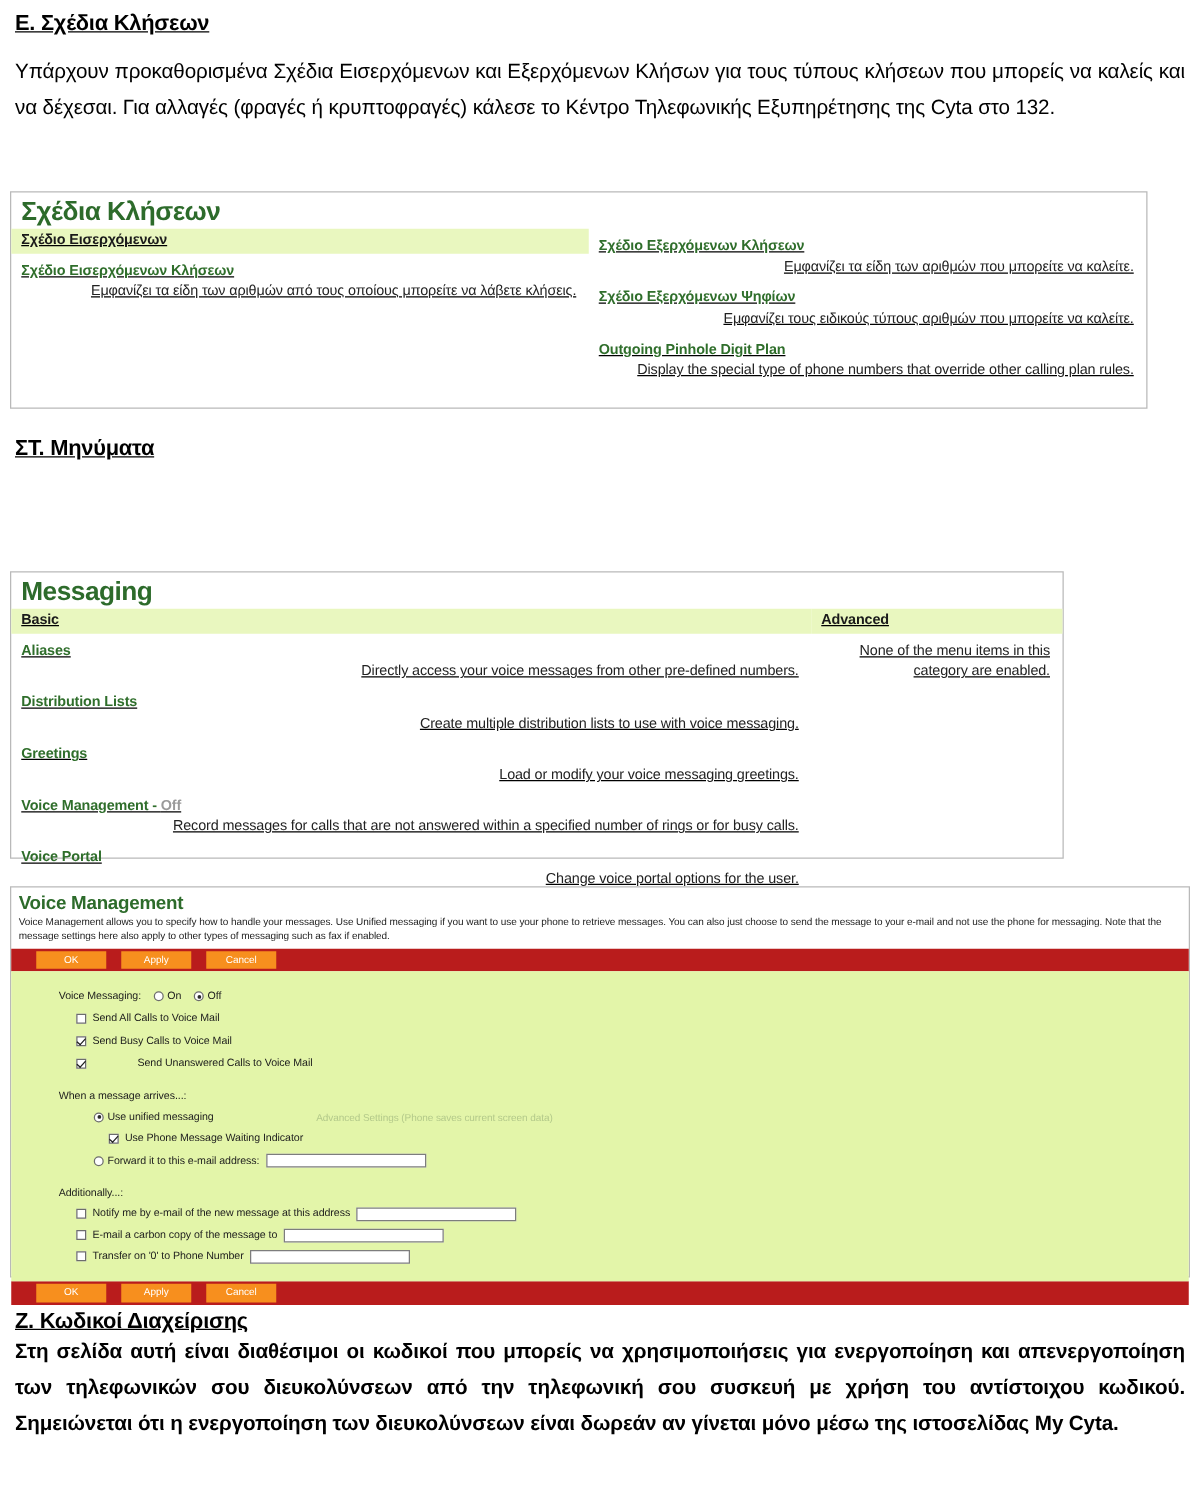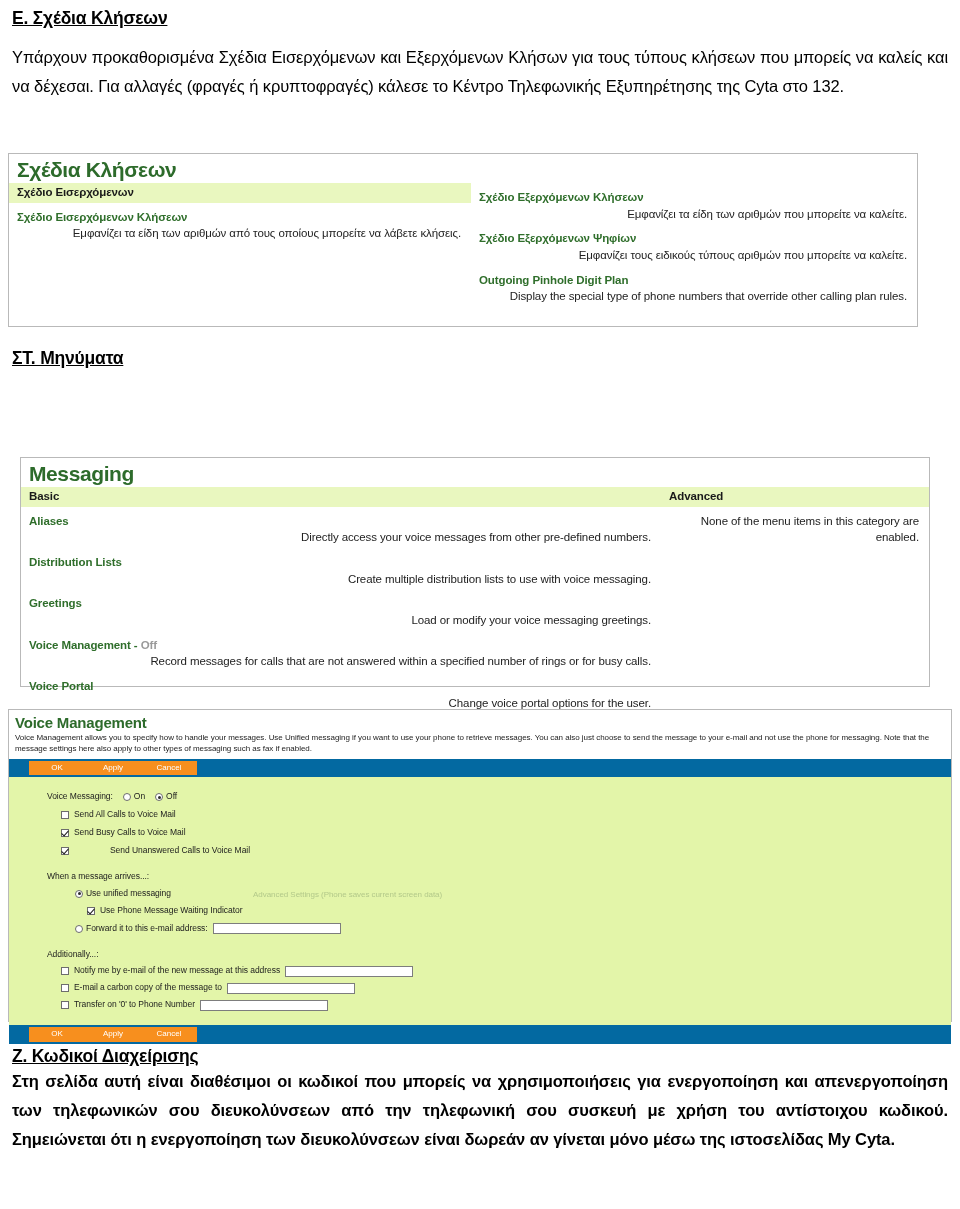--- a/index.html
+++ b/index.html
@@ -53,20 +53,21 @@
     line-height: 1.05;
   }
   .shot-cols {
     display: flex;
     align-items: stretch;
   }
   .shot-col {
     flex: 1 1 50%;
     box-sizing: border-box;
     min-width: 0;
+    text-decoration: underline;
   }
   .col-head {
     background: #e9f7bf;
     font-size: 11.5px;
     font-weight: bold;
     color: #1a1a1a;
     padding: 2px 0 2px 8px;
     line-height: 1.35;
     letter-spacing: -0.1px;
   }
@@ -111,24 +112,24 @@
     letter-spacing: -0.2px;
   }
   .vm-desc {
     font-size: 8px;
     line-height: 1.35;
     color: #1c1c1c;
     padding: 1px 8px 4px 6px;
     letter-spacing: -0.05px;
   }
   .vm-bar {
-    background: #0369a1;
+    background: #b91c1c;
     padding: 2px 0 2px 20px;
     display: flex;
-    gap: 0;
+    gap: 12px;
   }
   .vm-btn {
     background: #f78f1e;
     color: #ffffff;
     font-size: 8px;
     width: 56px;
     text-align: center;
     padding: 3px 0 3px 0;
     line-height: 1.1;
     border: 0;
@@ -249,21 +250,21 @@
           </div>
         </div>
       </div>
     </div>
   </div>
 
   <div style="position:absolute;left:12px;top:348px;width:936px;">
     <div class="doc-heading">ΣΤ. Μηνύματα</div>
   </div>
 
-  <div class="shot" style="position:absolute;left:20px;top:457px;width:910px;height:230px;">
+  <div class="shot" style="position:absolute;left:8px;top:457px;width:843px;height:230px;">
     <div class="shot-title">Messaging</div>
     <div class="shot-cols">
       <div class="shot-col" style="flex:0 0 640px;">
         <div class="col-head">Basic</div>
         <div class="col-body">
           <div class="entry">
             <div class="entry-title">Aliases</div>
             <div class="entry-desc">Directly access your voice messages from other pre-defined numbers.</div>
           </div>
           <div class="entry">

